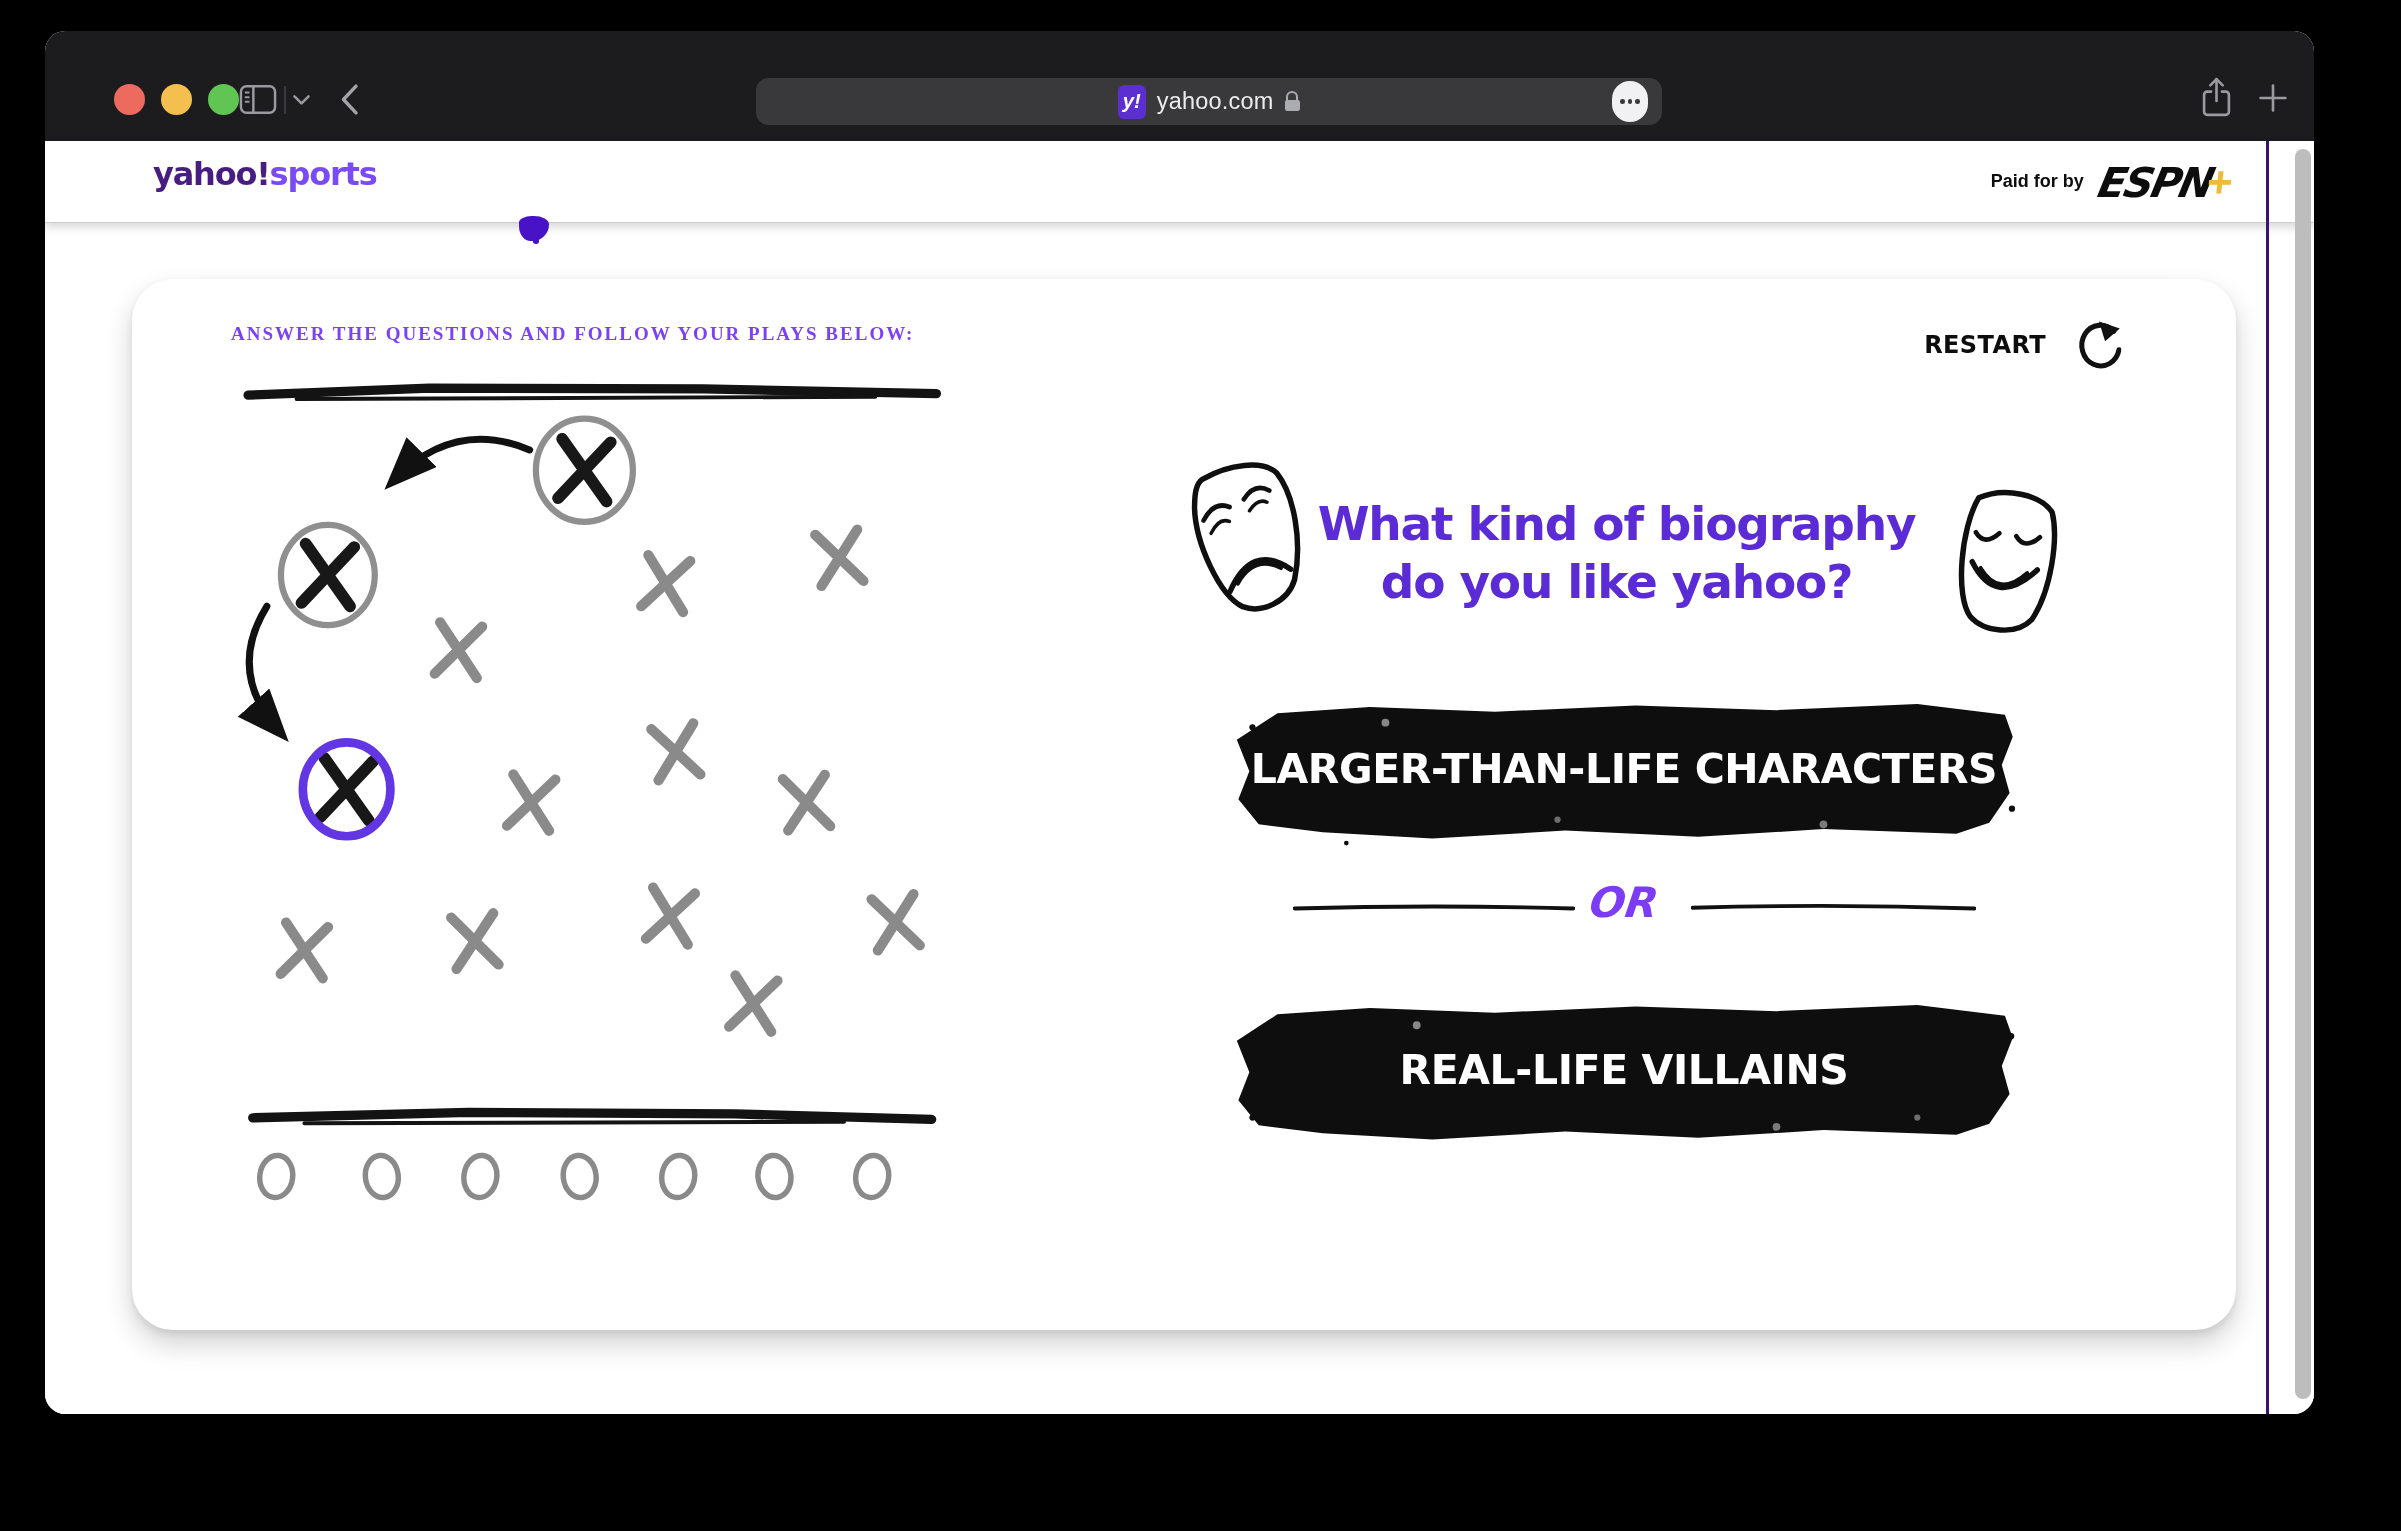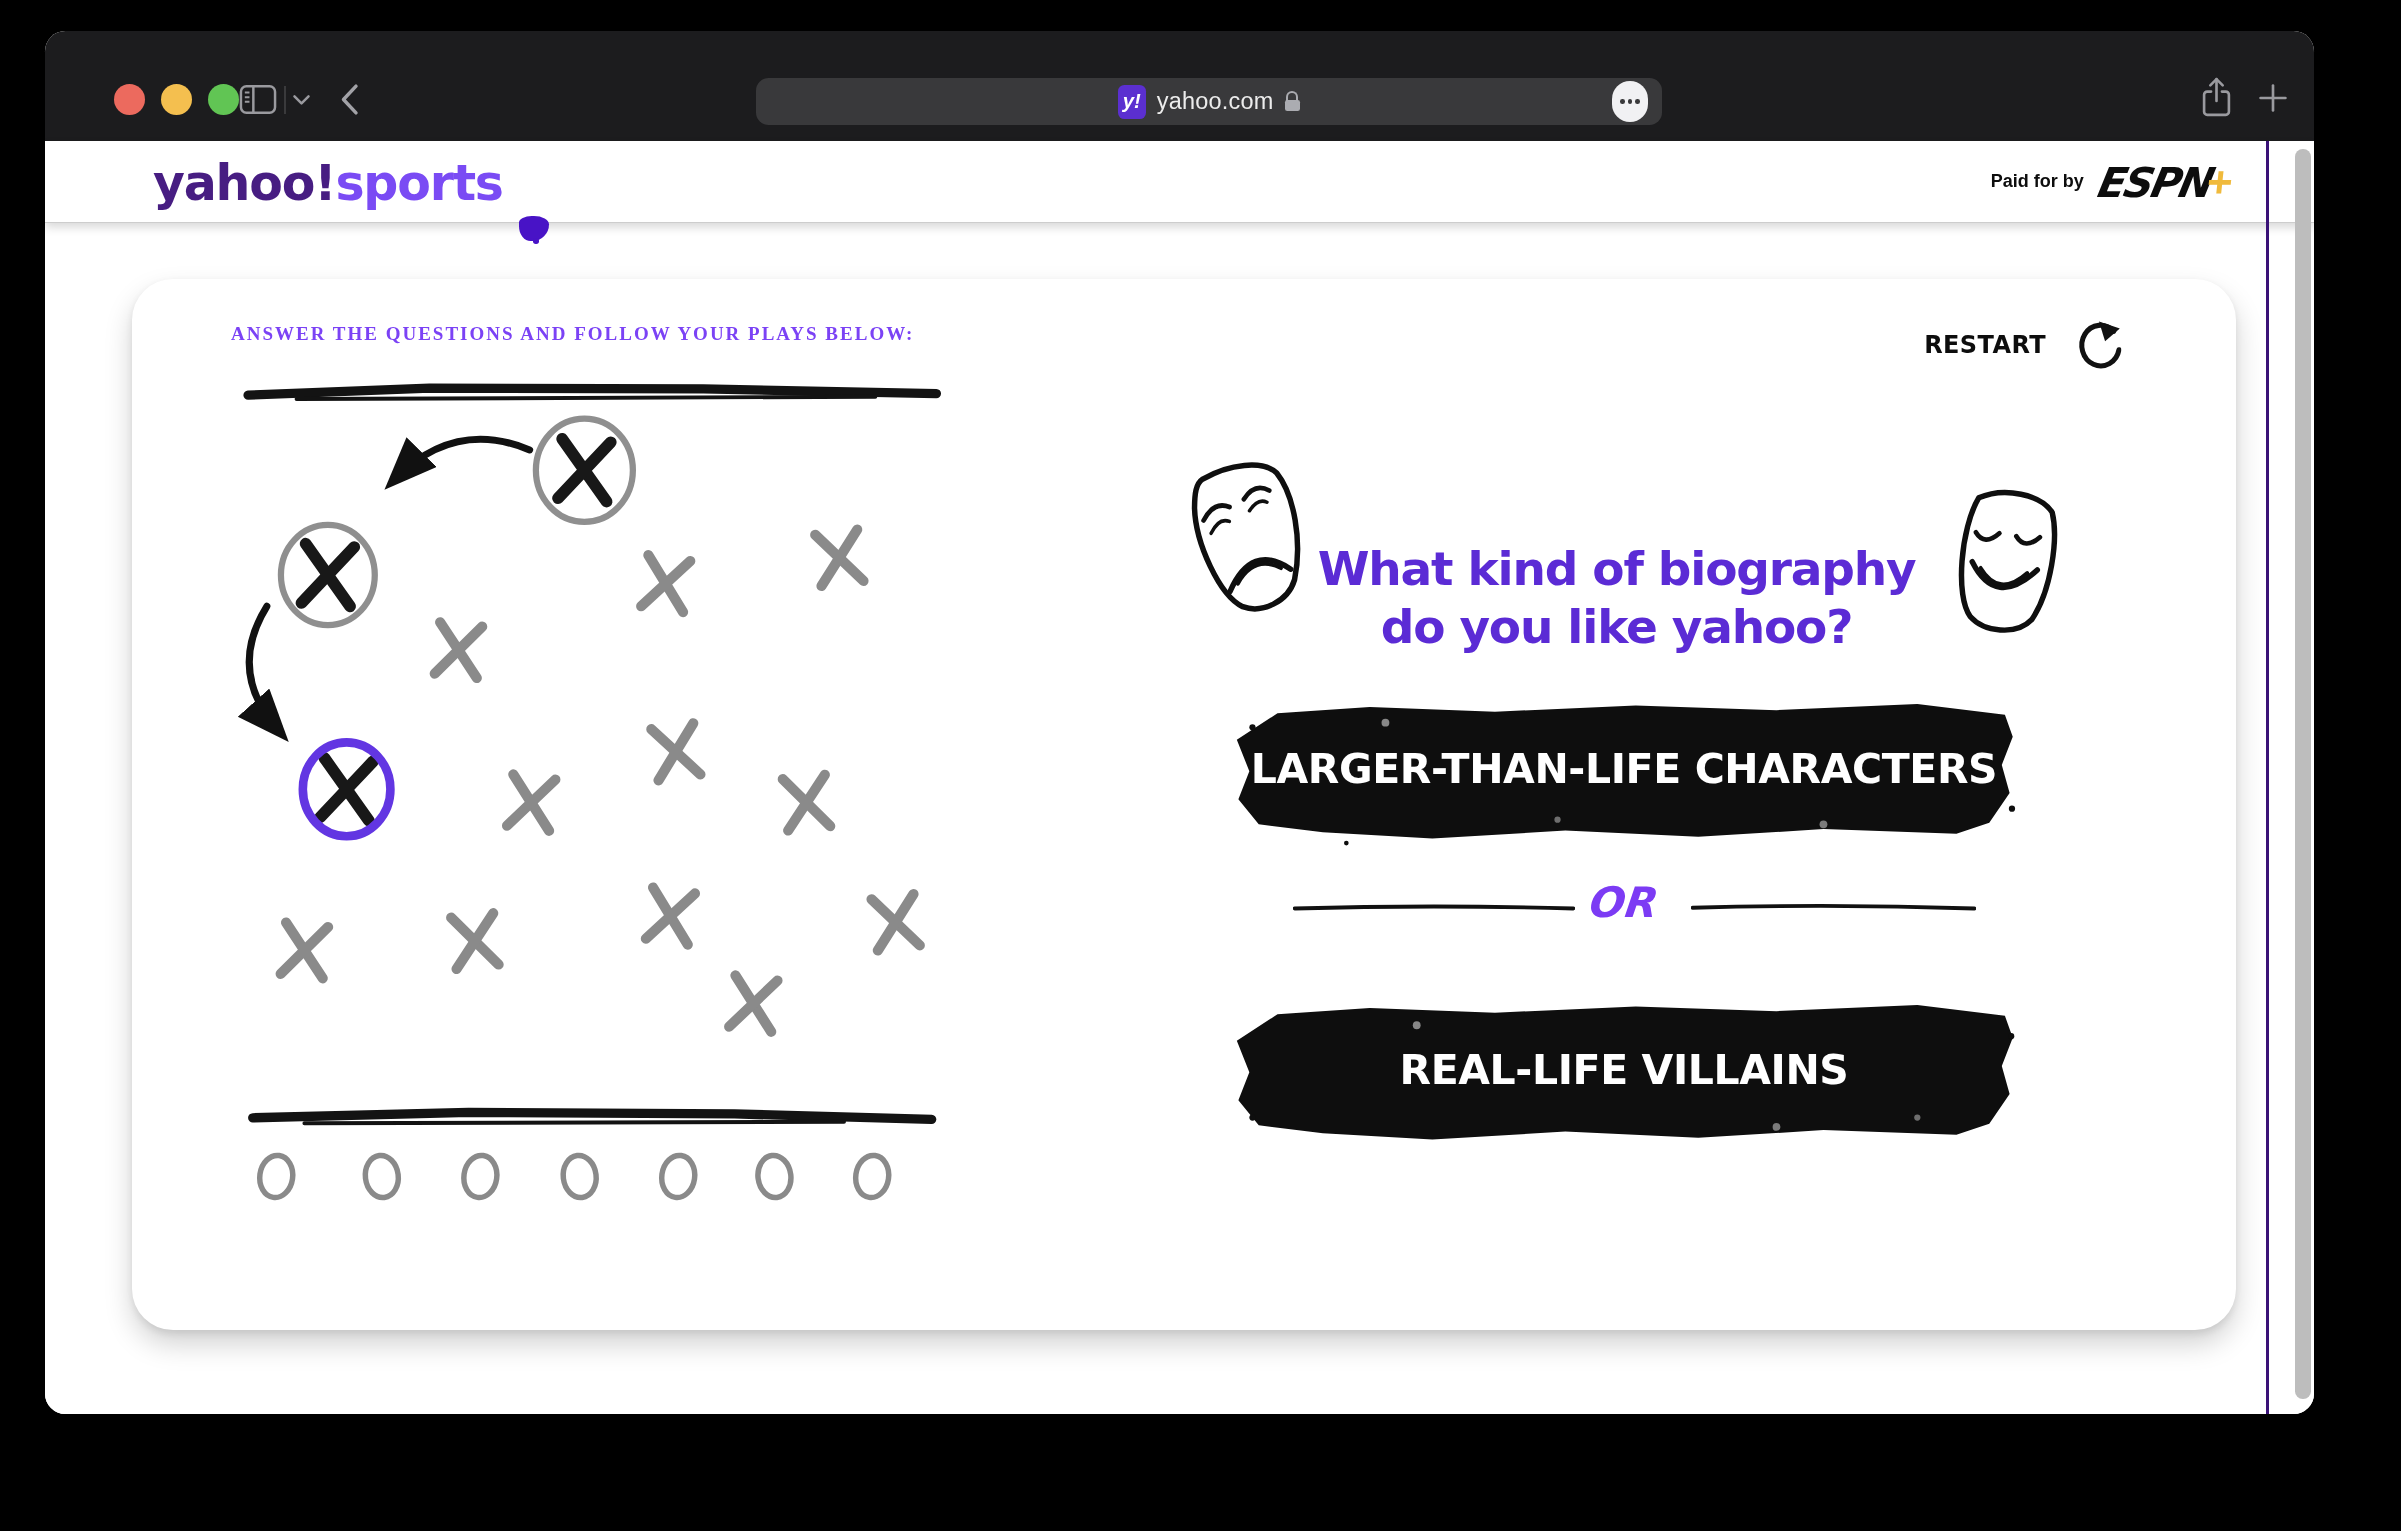--- a/index.html
+++ b/index.html
@@ -24,21 +24,21 @@
   .lock{position:relative;width:15.6px;height:11.7px;background:#abacb1;border-radius:2.3px;margin-top:7.8px;}
   .lock:before{content:"";position:absolute;left:1.6px;top:-8.6px;width:7.8px;height:7.8px;
                border:2.3px solid #abacb1;border-bottom:none;border-radius:6.3px 6.3px 0 0;}
   .morebtn{position:absolute;right:14px;top:3.1px;width:36px;height:41px;border-radius:20.3px;
            background:#f1f1f3;display:flex;align-items:center;justify-content:center;gap:3.1px;cursor:pointer;}
   .morebtn i{width:4.7px;height:4.7px;border-radius:50%;background:#39393b;}
   
   .page{position:relative;width:100%;height:1273px;background:#fff;}
   .site-header{position:absolute;left:0;top:0;width:100%;height:81px;background:#fff;
                border-bottom:0.8px solid #cdcdcd;box-shadow:0 4.7px 9.4px rgba(0,0,0,0.16);z-index:3;}
-  .logo{position:absolute;left:108px;top:14px;font-size:49px;font-weight:900;letter-spacing:-1.2px;
+  .logo{position:absolute;left:108px;top:14px;font-size:32px;font-weight:900;letter-spacing:-1.2px;
         cursor:pointer;font-family:"DejaVu Sans",sans-serif;}
   .logo .y1{color:#471d82;}
   .logo .y2{color:#7a4bf4;}
   .sponsor{position:absolute;right:81px;top:0;height:81px;display:flex;align-items:center;gap:15.6px;}
   .paidby{font-size:18px;font-weight:800;color:#0d0d0d;}
   .espn{display:inline-block;font-size:41px;font-weight:900;font-style:italic;color:#0d0d0d;
         letter-spacing:-2.3px;transform:skewX(-12deg);font-family:"DejaVu Sans",sans-serif;}
   .espnplus{display:inline-block;font-size:44px;font-weight:900;color:#f0ba3c;
             transform:skewX(-6deg);margin-left:-4.7px;}
   .smudge{position:absolute;left:474px;top:75px;width:30px;height:25px;background:#4813c6;
@@ -55,21 +55,21 @@
                letter-spacing:2px;color:#7b42f5;font-family:Liberation Serif, serif;}
   .restart{position:absolute;right:115px;top:41px;display:flex;align-items:center;gap:28px;cursor:pointer;}
   .restart-label{font-size:24px;font-weight:900;color:#0d0d0d;letter-spacing:0.4px;
                  font-family:"DejaVu Sans",sans-serif;}
   .playbook{position:absolute;left:102px;top:94px;}
   .mask{position:absolute;}
   .mask.trag{left:1054px;top:181px;transform:rotate(-12deg);}
   .mask.com{left:1813px;top:202px;transform:rotate(10deg);}
   .question{position:absolute;left:1148px;top:216px;width:673px;text-align:center;
             font-size:47px;line-height:58px;font-weight:800;letter-spacing:-1.2px;color:#5b2bd5;
-            font-family:"DejaVu Sans",sans-serif;margin-top:45px;}
+            font-family:"DejaVu Sans",sans-serif;}
   .opt{position:absolute;left:1097px;width:790px;height:149px;cursor:pointer;}
   .opt.first{top:420px;}
   .opt.second{top:721px;}
   .opt svg{position:absolute;left:0;top:0;}
   .opt .label{position:absolute;left:0;top:0;width:100%;height:139px;display:flex;align-items:center;
               justify-content:center;color:#fff;font-size:41px;font-weight:800;letter-spacing:-0.4px;
               font-family:"DejaVu Sans",sans-serif;white-space:nowrap;text-align:right;}
   .or-row{position:absolute;left:1097px;top:593px;width:790px;height:70px;}
   .or-line{position:absolute;top:31px;}
   .or-line.l{left:64px;}

